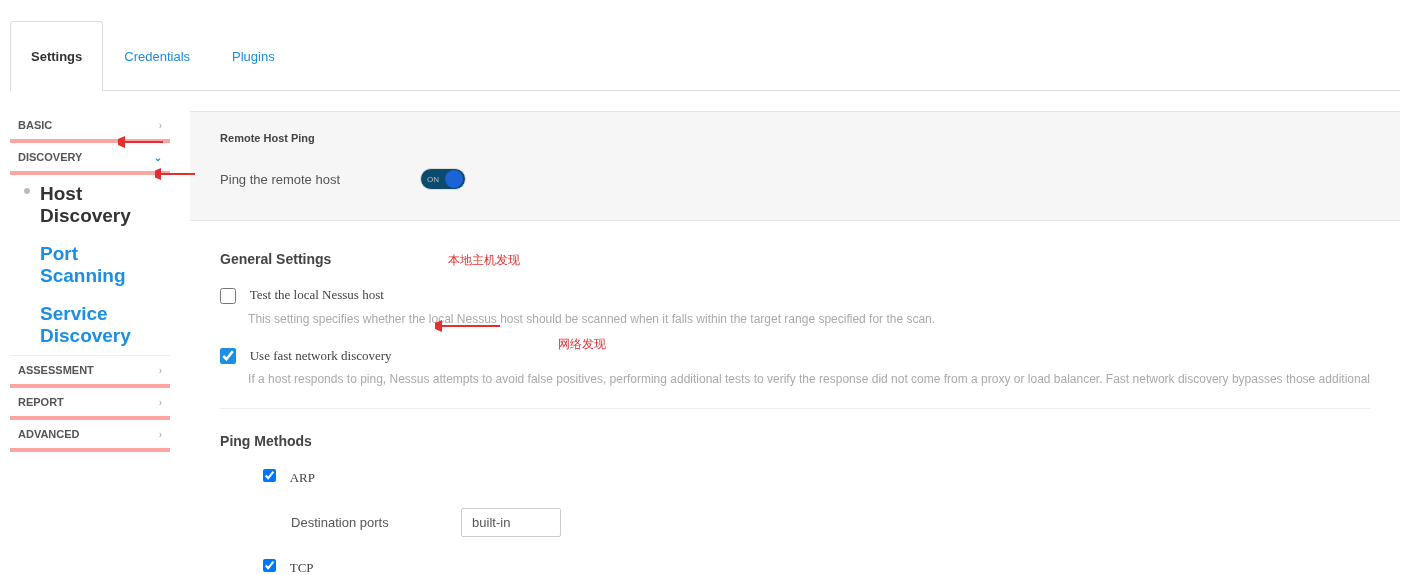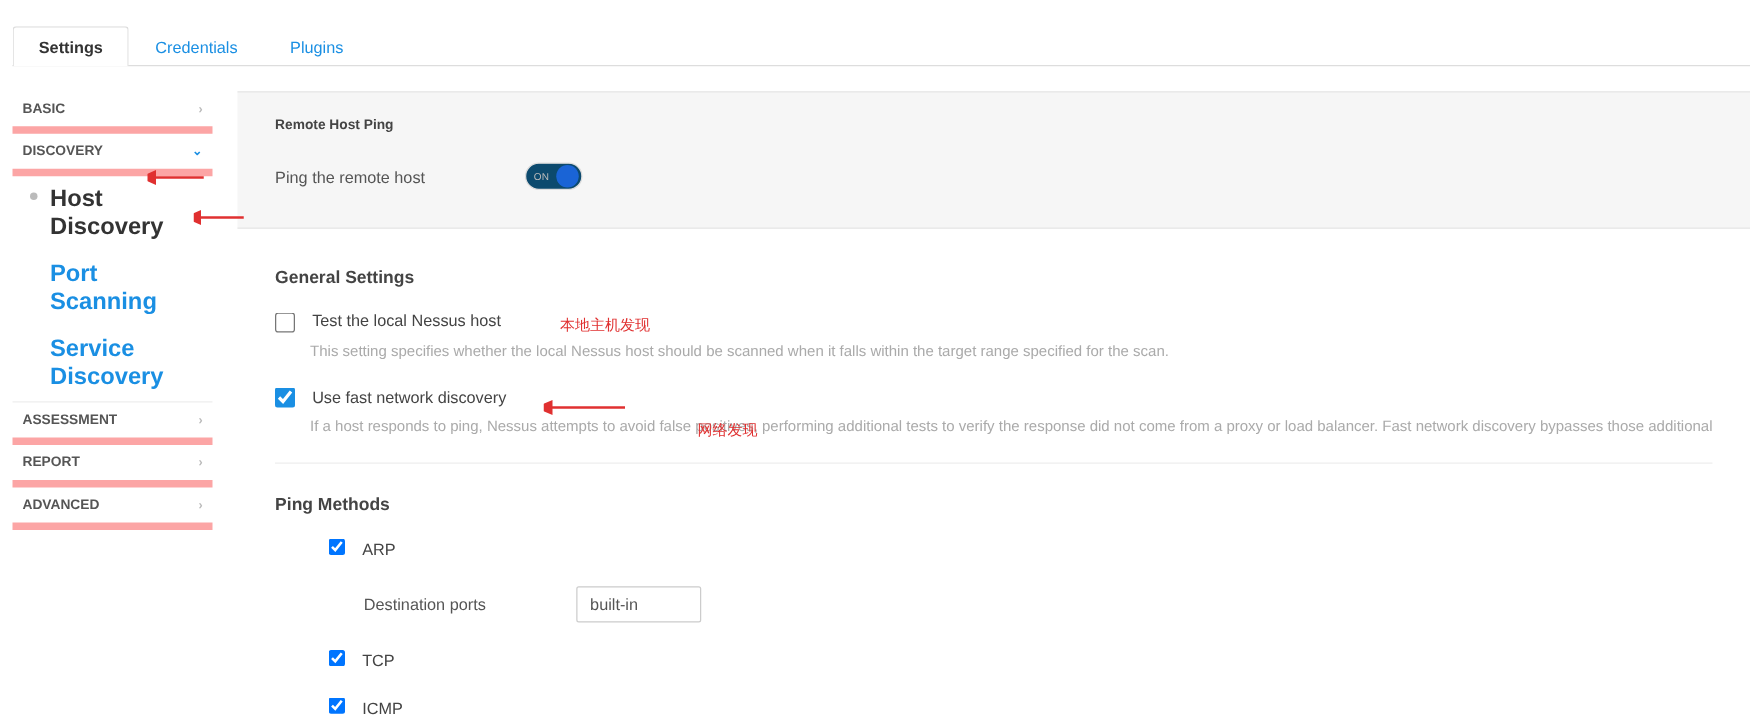--- a/index.html
+++ b/index.html
@@ -14,21 +14,21 @@
   }
   .page { padding: 0 10px 0 10px; }
 
   
   .tabs {
     display: flex;
     border-bottom: 1px solid #ddd;
     margin-top: 20px;
   }
   .tab {
-    padding: 8px 20px;
+    padding: 27px 20px;
     cursor: pointer;
     border: 1px solid transparent;
     border-bottom: none;
     color: #1a8fe3;
     position: relative;
     top: 1px;
     border-top-left-radius: 3px;
     border-top-right-radius: 3px;
   }
   .tab.active {
@@ -44,21 +44,21 @@
   .sidebar {
     width: 170px;
     padding: 20px 0 0 0;
   }
   .side-item, .side-sub {
     display: flex;
     align-items: center;
     justify-content: space-between;
     padding: 8px 8px 8px 8px;
     cursor: pointer;
-    border-bottom: 6px solid #fca5a5;
+    border-bottom: 4px solid #fca5a5;
     font-size: 11px;
     font-weight: 700;
     color: #555;
     text-transform: uppercase;
   }
   .side-sub {
     font-size: 19px;
     font-weight: 700;
     text-transform: none;
     padding: 8px 8px 8px 30px;
@@ -102,21 +102,21 @@
   }
 
   .section-inner { padding: 20px 30px; }
   .gs-title { font-size: 14px; font-weight: 700; margin: 10px 0 20px 0; color: #444; }
 
   .chkrow { margin-bottom: 8px; }
   .chkrow input[type=checkbox] {
     width: 16px; height: 16px; vertical-align: middle;
     accent-color: #1a8fe3;
   }
-  .chk-label { margin-left: 10px; color: #444; }
+  .chk-label { margin-left: 10px; color: #444; font-family: Liberation Serif, serif; }
   .chk-desc {
     margin: 6px 0 22px 28px;
     color: #aaa; font-size: 12px;
     white-space: nowrap; overflow: hidden;
   }
 
   .divider { border-top: 1px solid #eee; margin: 10px 0 24px 0; }
 
   .pm-row { margin-bottom: 22px; padding-left: 43px; }
   .pm-row.sub { margin-left: 28px; display: flex; align-items: center; }

